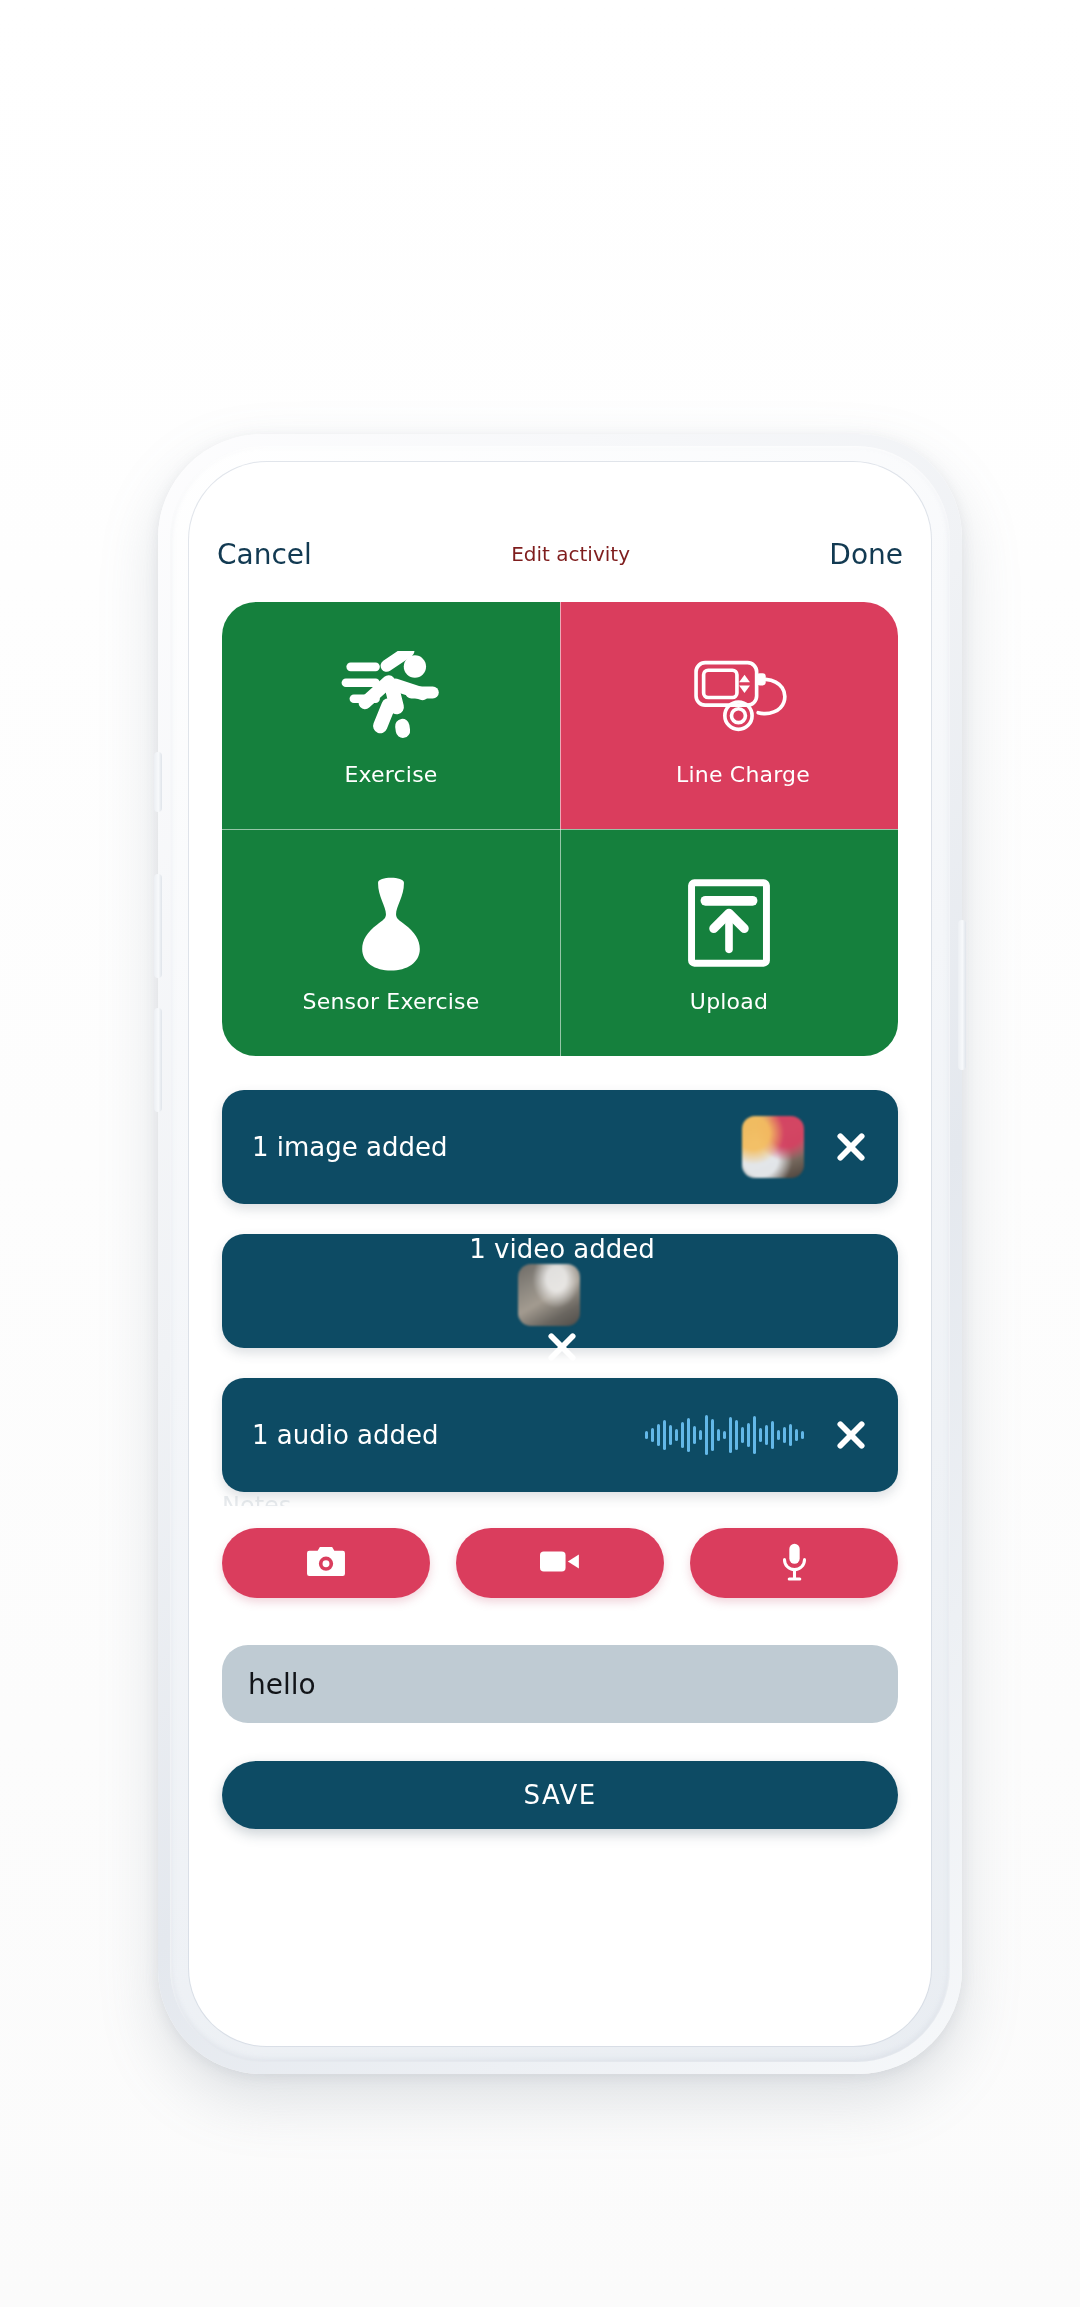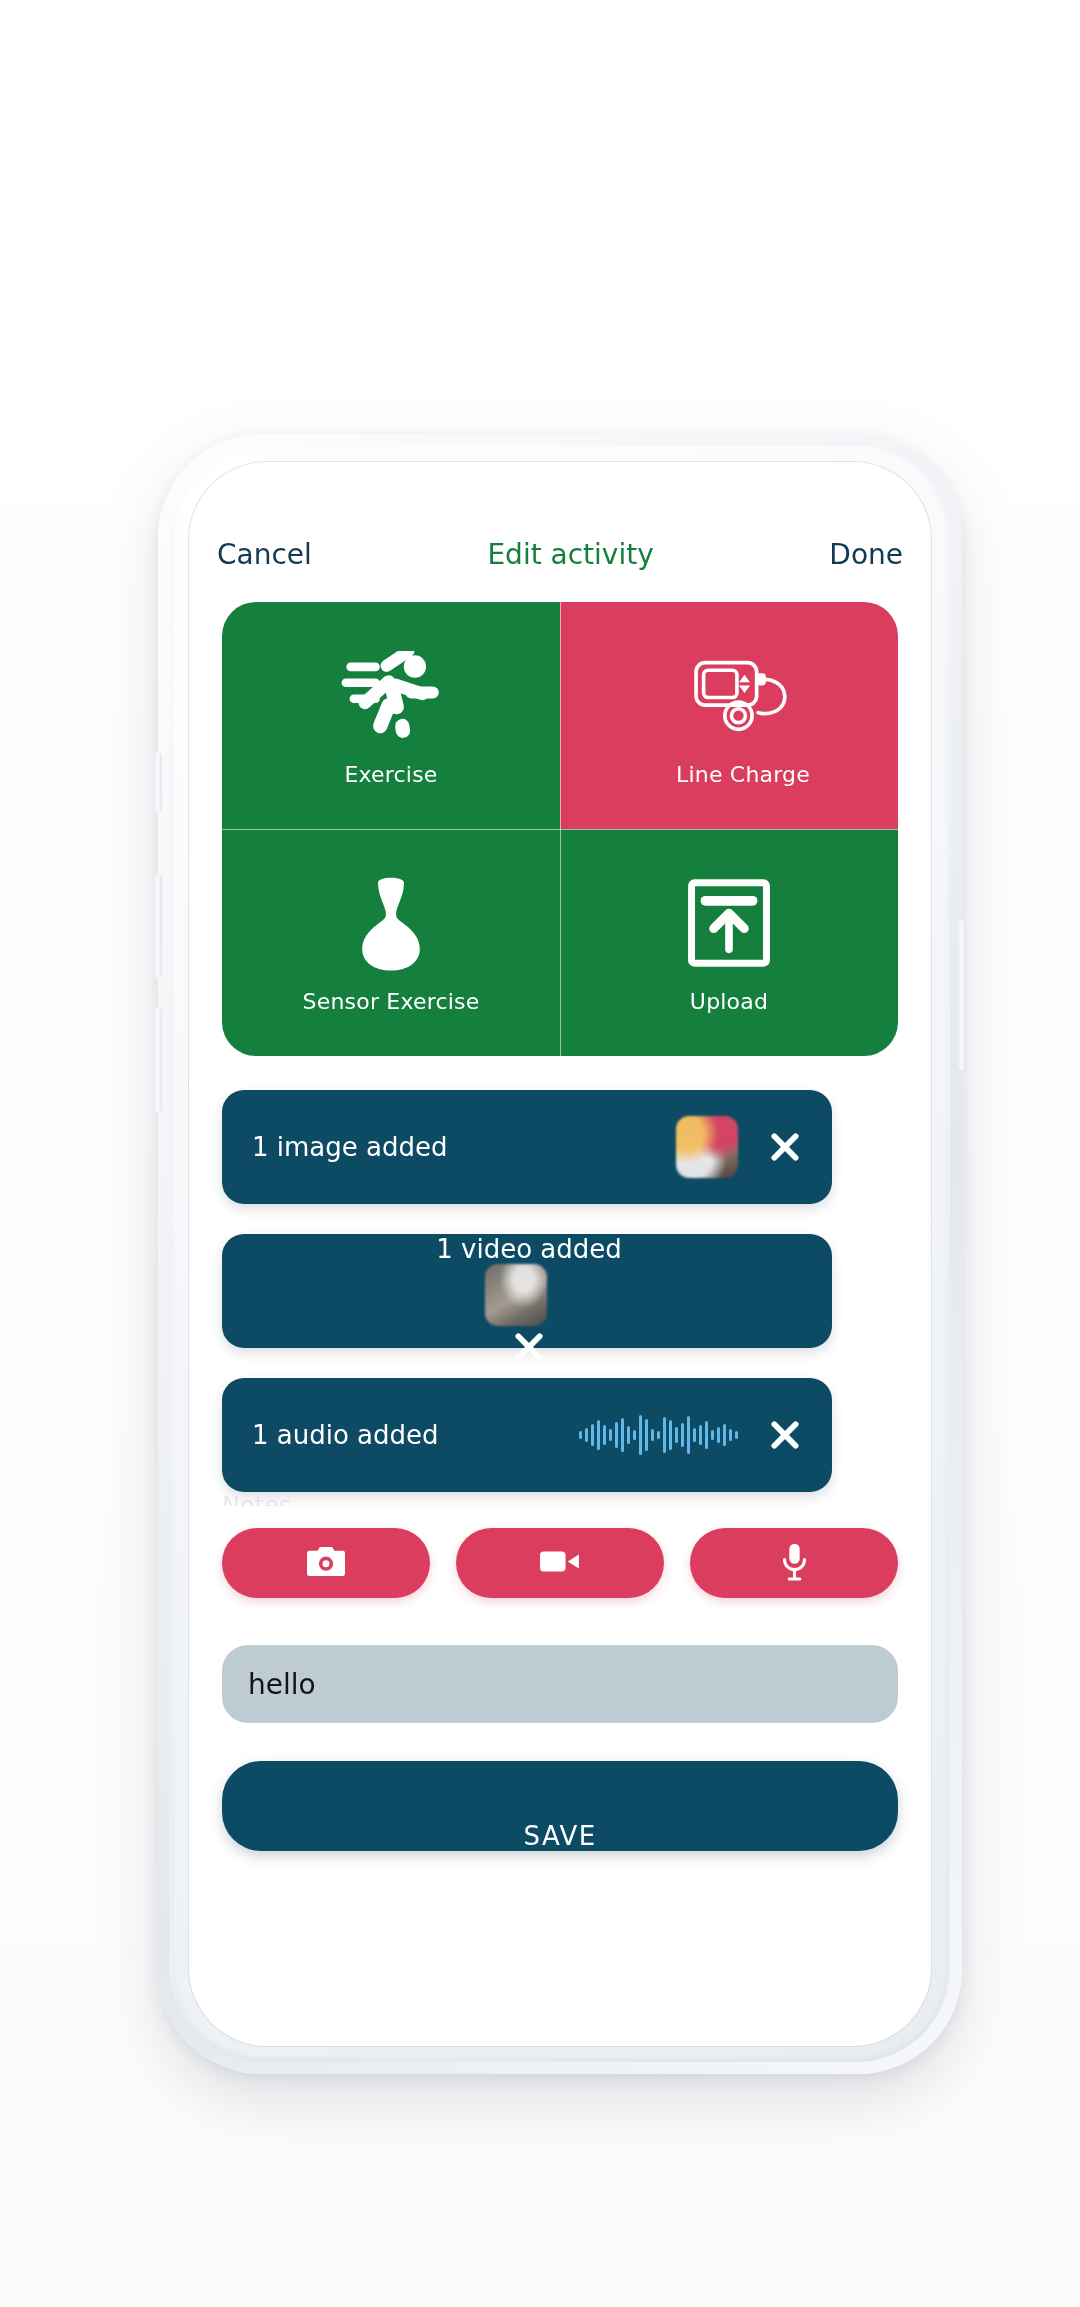--- a/index.html
+++ b/index.html
@@ -89,22 +89,22 @@
     padding: 0 28px;
     gap: 8px;
   }
   .nav-side {
     font-size: 28px;
     color: #123a52;
     font-family: "DejaVu Sans", sans-serif;
     white-space: nowrap;
   }
   .nav-title {
-    font-size: 28px;
-    color: #15803d;
+    font-size: 20px;
+    color: #7f1d1d;
     font-family: "DejaVu Sans", sans-serif;
     font-weight: 500;
     white-space: nowrap;
   }
 
   
   .grid {
     position: absolute;
     top: 140px;
     left: 33px;
@@ -140,21 +140,21 @@
     font-size: 22px;
     color: #ffffff;
     font-family: "DejaVu Sans", sans-serif;
     letter-spacing: 0.2px;
   }
 
   
   .media-row {
     position: absolute;
     left: 33px;
-    width: 610px;
+    width: 676px;
     height: 114px;
     background: #0d4b64;
     border-radius: 22px;
     display: flex;
     align-items: center;
     padding: 0 26px 0 30px;
     box-shadow: 0 5px 12px rgba(60,80,95,0.18);
   }
   .media-row.r1 { top: 628px; }
   .media-row.r2 { top: 772px; flex-direction: column; }
@@ -262,26 +262,26 @@
     color: #111418;
     font-family: "DejaVu Sans", sans-serif;
   }
 
   
   .save-btn {
     position: absolute;
     left: 33px;
     top: 1299px;
     width: 676px;
-    height: 90px;
+    height: 68px;
     background: #0d4b64;
     border-radius: 39px;
     border: none;
     display: flex;
-    align-items: flex-end;
+    align-items: center;
     justify-content: center;
     box-shadow: 0 5px 13px rgba(50,75,90,0.25);
   }
   .save-label {
     font-size: 26px;
     color: #ffffff;
     letter-spacing: 1.4px;
     font-family: "DejaVu Sans", sans-serif;
     font-weight: 500;
   }

